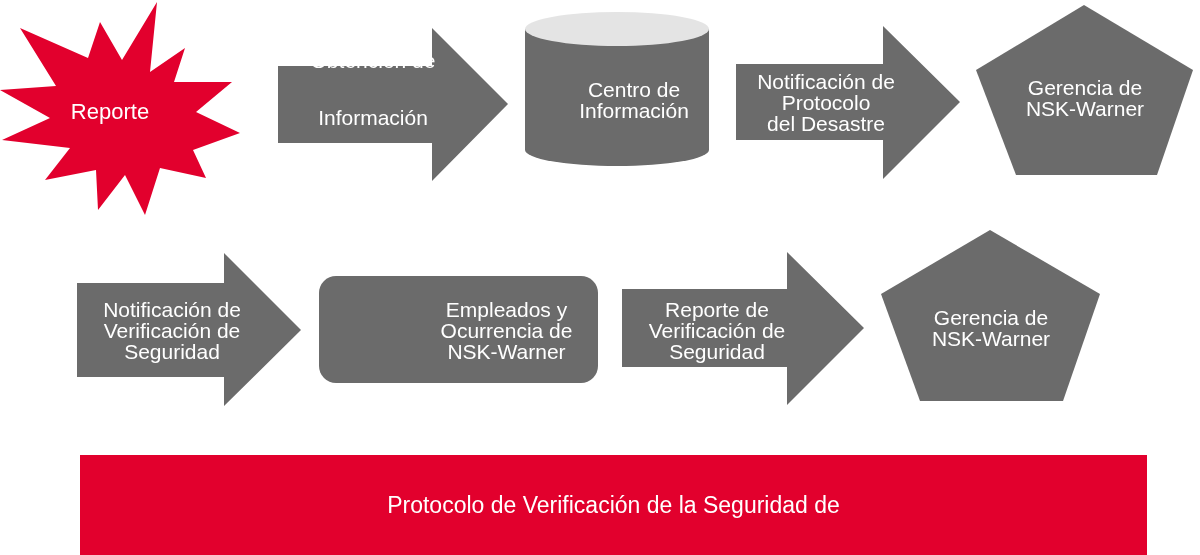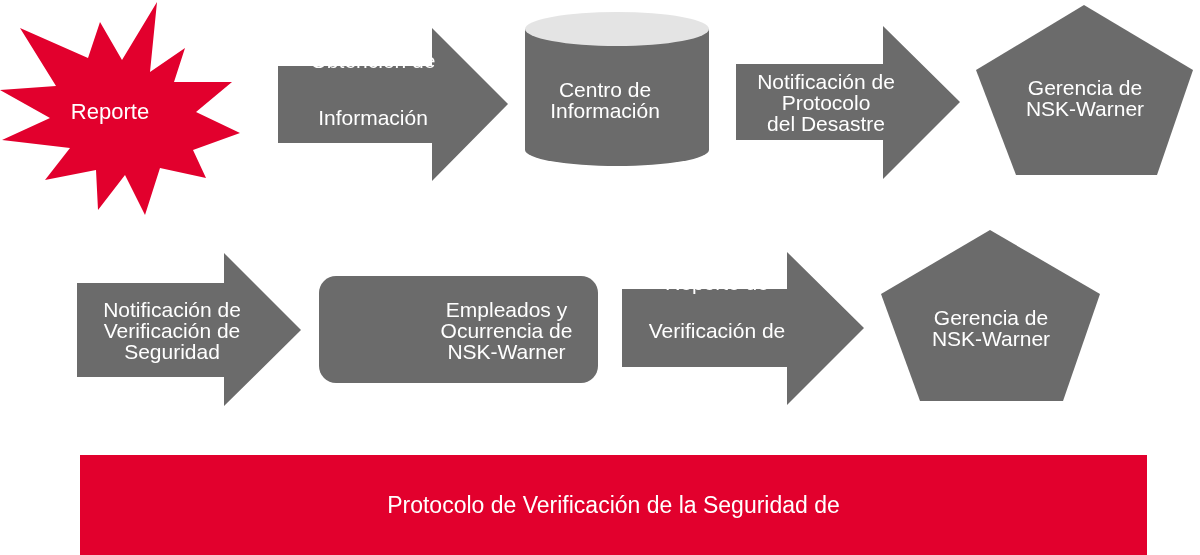--- a/index.html
+++ b/index.html
@@ -38,21 +38,21 @@
 </svg>
 
 <div class="lbl" style="left:10px;top:82px;width:200px;height:60px;font-size:22px;line-height:24px;">
   <span>Reporte</span>
 </div>
 <div class="lbl" style="left:278px;top:78px;width:190px;height:78px;gap:36px;">
   <span>Obtención de</span>
   <span>Información</span>
   <span>del Desastre</span>
 </div>
-<div class="lbl" style="left:525px;top:70px;width:160px;height:60px;text-align:center;">
+<div class="lbl" style="left:554px;top:70px;width:160px;height:60px;text-align:center;">
   <span>Centro de</span>
   <span>Información</span>
 </div>
 <div class="lbl" style="left:736px;top:64px;width:180px;height:76px;">
   <span>Notificación de</span>
   <span>Protocolo</span>
   <span>del Desastre</span>
 </div>
 <div class="lbl" style="left:990px;top:68px;width:190px;height:60px;">
   <span>Gerencia de</span>
@@ -62,21 +62,21 @@
 <div class="lbl" style="left:77px;top:292px;width:190px;height:76px;">
   <span>Notificación de</span>
   <span>Verificación de</span>
   <span>Seguridad</span>
 </div>
 <div class="lbl" style="left:319px;top:292px;width:279px;height:76px;margin-left:48px;">
   <span>Empleados y</span>
   <span>Ocurrencia de</span>
   <span>NSK-Warner</span>
 </div>
-<div class="lbl" style="left:622px;top:292px;width:190px;height:76px;gap:27px;">
+<div class="lbl" style="left:622px;top:292px;width:190px;height:76px;">
   <span>Reporte de</span>
   <span>Verificación de</span>
   <span>Seguridad</span>
 </div>
 <div class="lbl" style="left:896px;top:298px;width:190px;height:60px;">
   <span>Gerencia de</span>
   <span>NSK-Warner</span>
 </div>
 
 <div class="banner">

